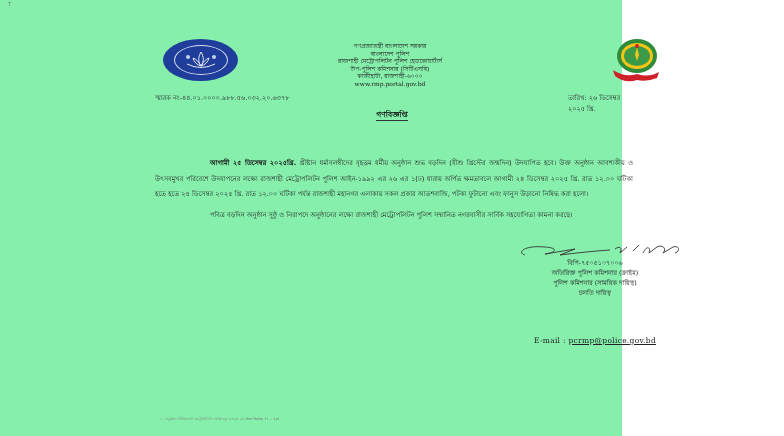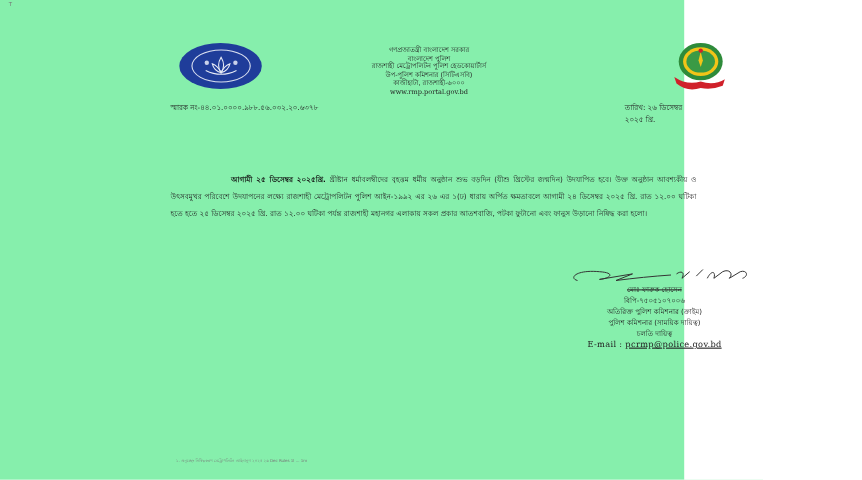--- a/index.html
+++ b/index.html
@@ -28,21 +28,21 @@
   .para { position:absolute; left:155px; width:478px; font-size:6.6px; line-height:15.5px;
     text-align:justify; color:#222; }
   .para1 { top:131px; text-indent:55px;margin-top:25px; }
   .para2 { top:208px; text-indent:55px; }
   .para b { color:#111; }
 
   .signature { position:absolute; left:515px; top:241px; width:170px; height:22px; }
   .sig-block { position:absolute; left:505px; top:258px; width:180px; text-align:center;
     font-size:6.4px; line-height:10px; color:#222; }
   .sig-block .name { text-decoration:line-through; text-decoration-color:#333; }
-  .sig-block .email { font-family:"DejaVu Serif", serif; font-size:7.5px; letter-spacing:0.3px; }
+  .sig-block .email { font-family:"DejaVu Serif", serif; font-size:7.5px; letter-spacing:0.3px;margin-top:38px; }
   .sig-block .email a { color:#222; text-decoration:underline; }
 
   .footer-note { position:absolute; left:160px; top:416px; font-size:3.6px; color:#777; }
 </style>
 </head>
 <body>
 
 <div class="page">
 
   <div class="corner-mark">T</div>
@@ -80,31 +80,34 @@
 
   <div class="memo">
     <span>স্মারক নং-</span><span>৪৪.০১.০০০০.৯৮৮.৫৬.০৩২.২০.৬৩৭৮</span>
   </div>
 
   <div class="date">
     <span>তারিখ:</span>
     <span>২৬ ডিসেম্বর ২০২৫ খ্রি.</span>
   </div>
 
+  <div class="title">
+    <span>গণবিজ্ঞপ্তি</span>
+  </div>
 
   <div class="para para1"><b>আগামী ২৫ ডিসেম্বর ২০২৫খ্রি.</b><span> খ্রীষ্টান ধর্মাবলম্বীদের বৃহত্তম ধর্মীয় অনুষ্ঠান শুভ বড়দিন (যীশু খ্রিস্টের জন্মদিন) উদযাপিত হবে। উক্ত অনুষ্ঠান আবশ্যকীয় ও উৎসবমুখর পরিবেশে উদযাপনের লক্ষ্যে রাজশাহী মেট্রোপলিটন পুলিশ আইন-১৯৯২ এর ২৬ এর ১(ঢ) ধারায় অর্পিত ক্ষমতাবলে আগামী ২৪ ডিসেম্বর ২০২৫ খ্রি. রাত ১২.০০ ঘটিকা হতে হতে ২৫ ডিসেম্বর ২০২৫ খ্রি. রাত ১২.০০ ঘটিকা পর্যন্ত রাজশাহী মহানগর এলাকায় সকল প্রকার আতশবাজি, পটকা ফুটানো এবং ফানুস উড়ানো নিষিদ্ধ করা হলো।</span></div>
 
+  <div class="para para2">পবিত্র বড়দিন অনুষ্ঠান সুষ্ঠু ও নিরাপদে অনুষ্ঠানের লক্ষ্যে রাজশাহী মেট্রোপলিটন পুলিশ সম্মানিত নগরবাসীর সার্বিক সহযোগিতা কামনা করছে।</div>
 
   <svg class="signature" viewBox="0 0 170 22">
     <path d="M10 14 C2 12 8 4 30 6 C45 7 40 12 30 13 L60 8 L45 14 C60 12 80 10 95 9" fill="none" stroke="#333" stroke-width="0.9"></path>
     <path d="M100 8 C104 5 108 6 105 12 L112 6 M118 10 L124 4 M128 12 C132 4 136 6 134 12 L142 6 C148 3 152 8 148 12 L158 6 C164 4 166 10 160 12" fill="none" stroke="#333" stroke-width="0.9"></path>
   </svg>
 
   <div class="sig-block">
-    <div class="name">মোঃ ফারুক হোসেন</div>
     <div>বিপি-৭৫০৫১০৭০০৬</div>
     <div>অতিরিক্ত পুলিশ কমিশনার (ক্রাইম)</div>
     <div>পুলিশ কমিশনার (সাময়িক দায়িত্ব)</div>
     <div>চলতি দায়িত্ব</div>
     <div class="email">
       <span>E-mail :</span>
       <a>pcrmp@police.gov.bd</a>
     </div>
   </div>
 

